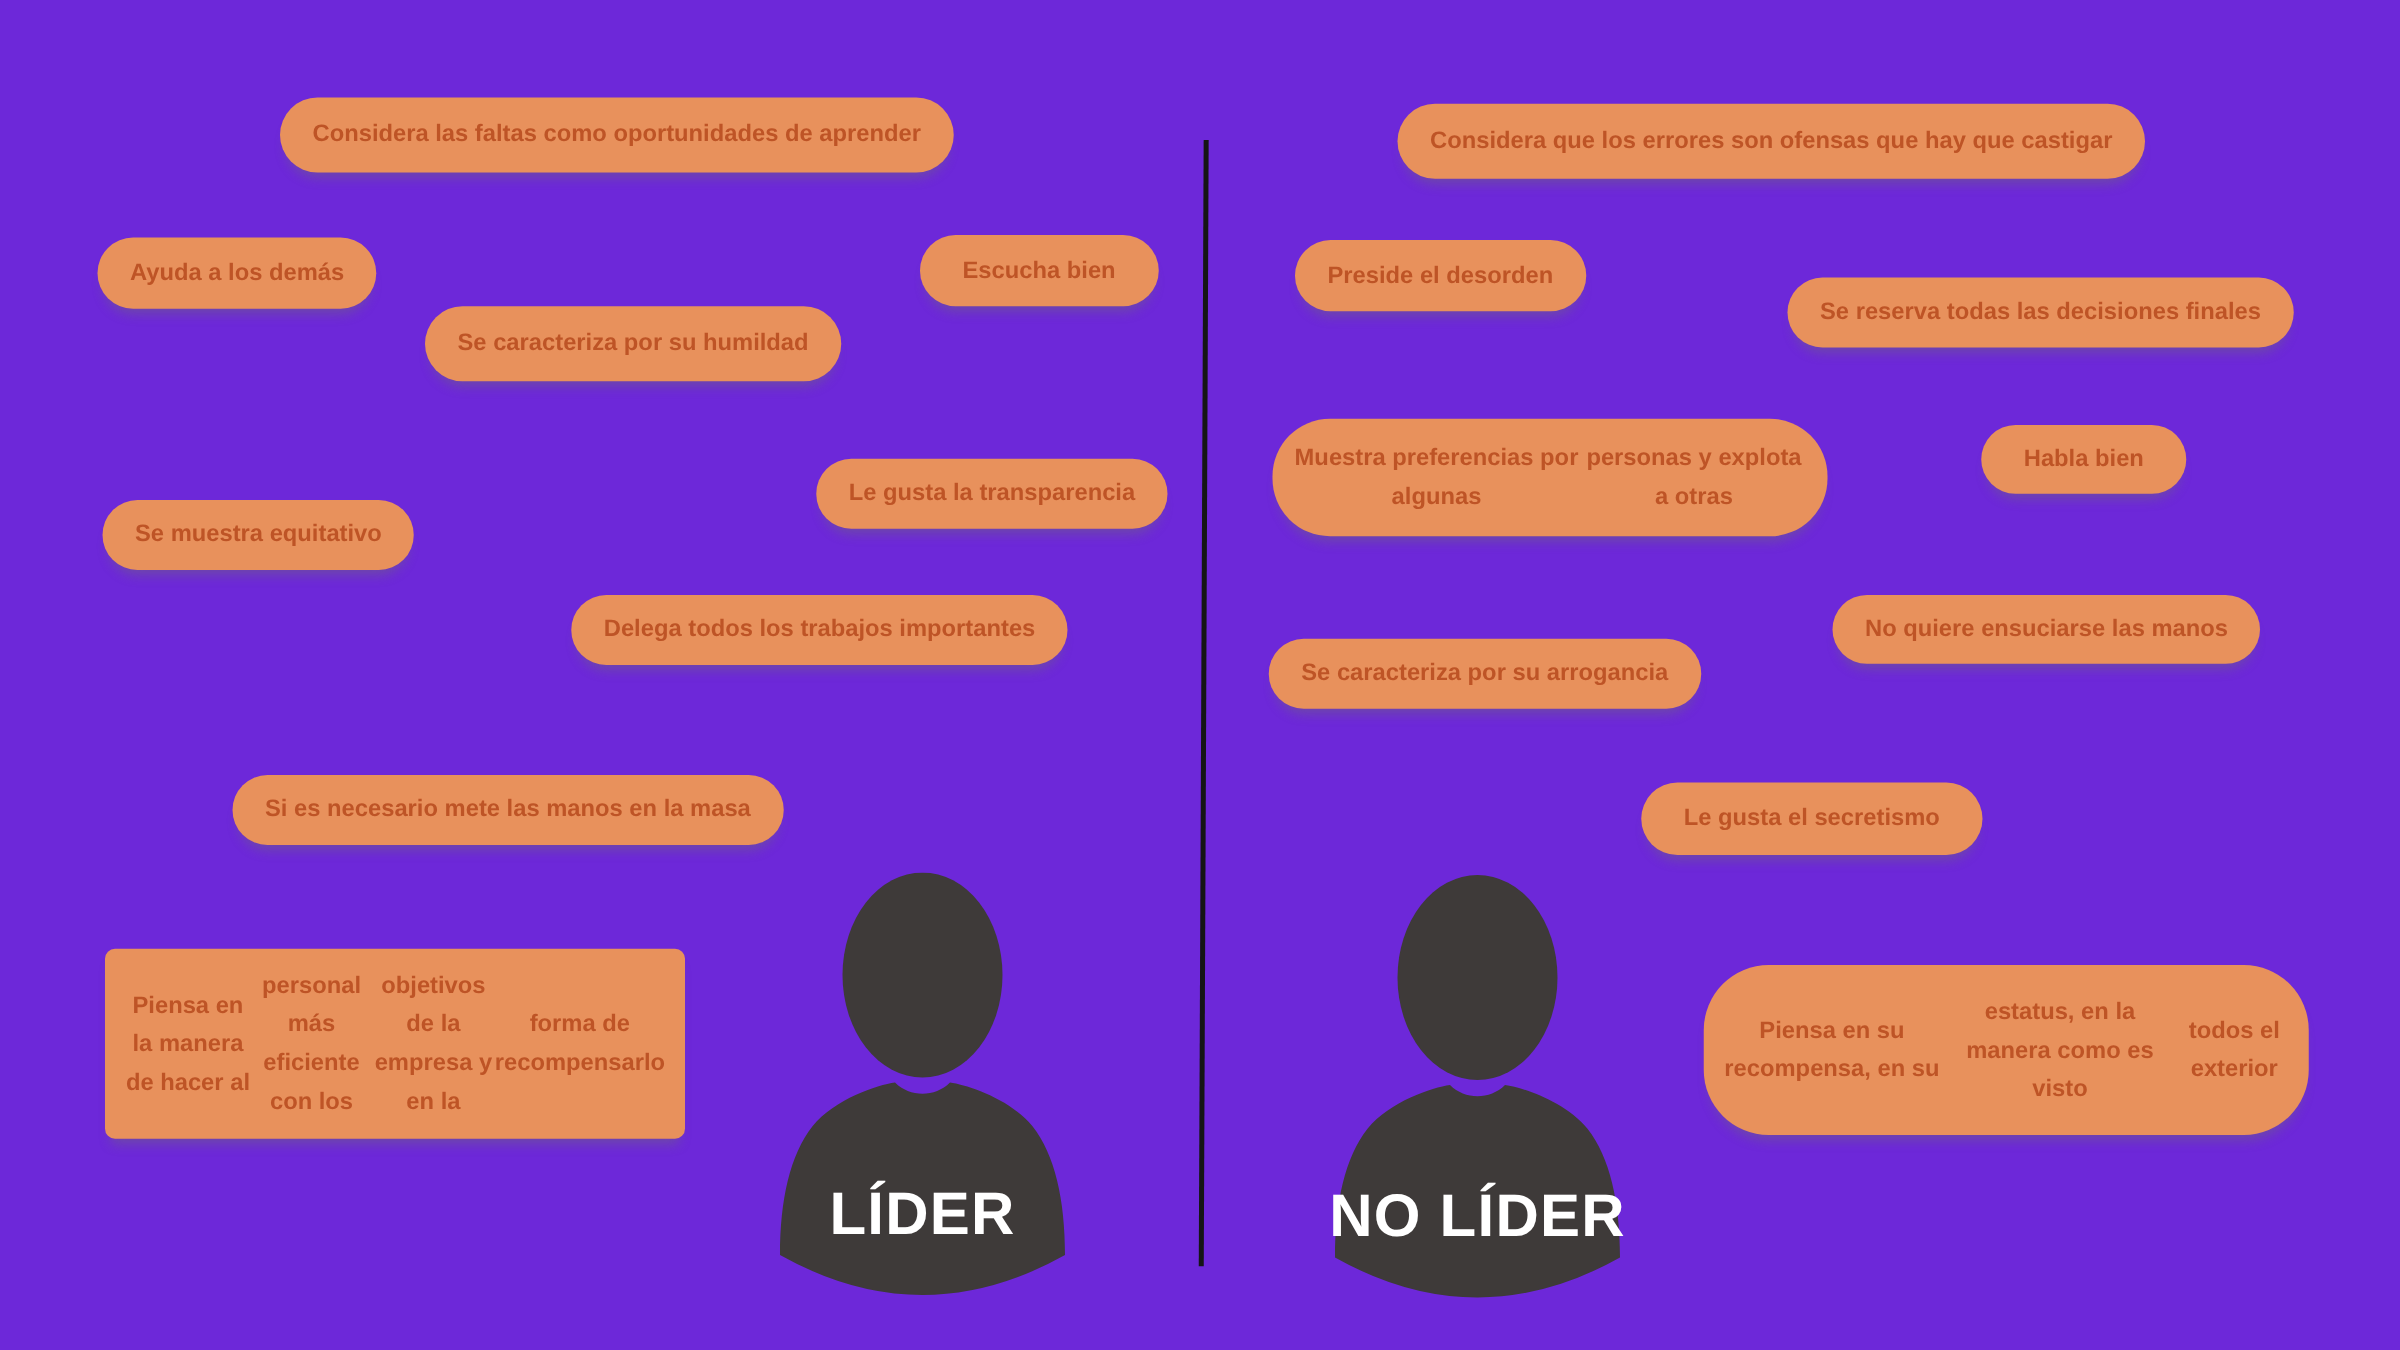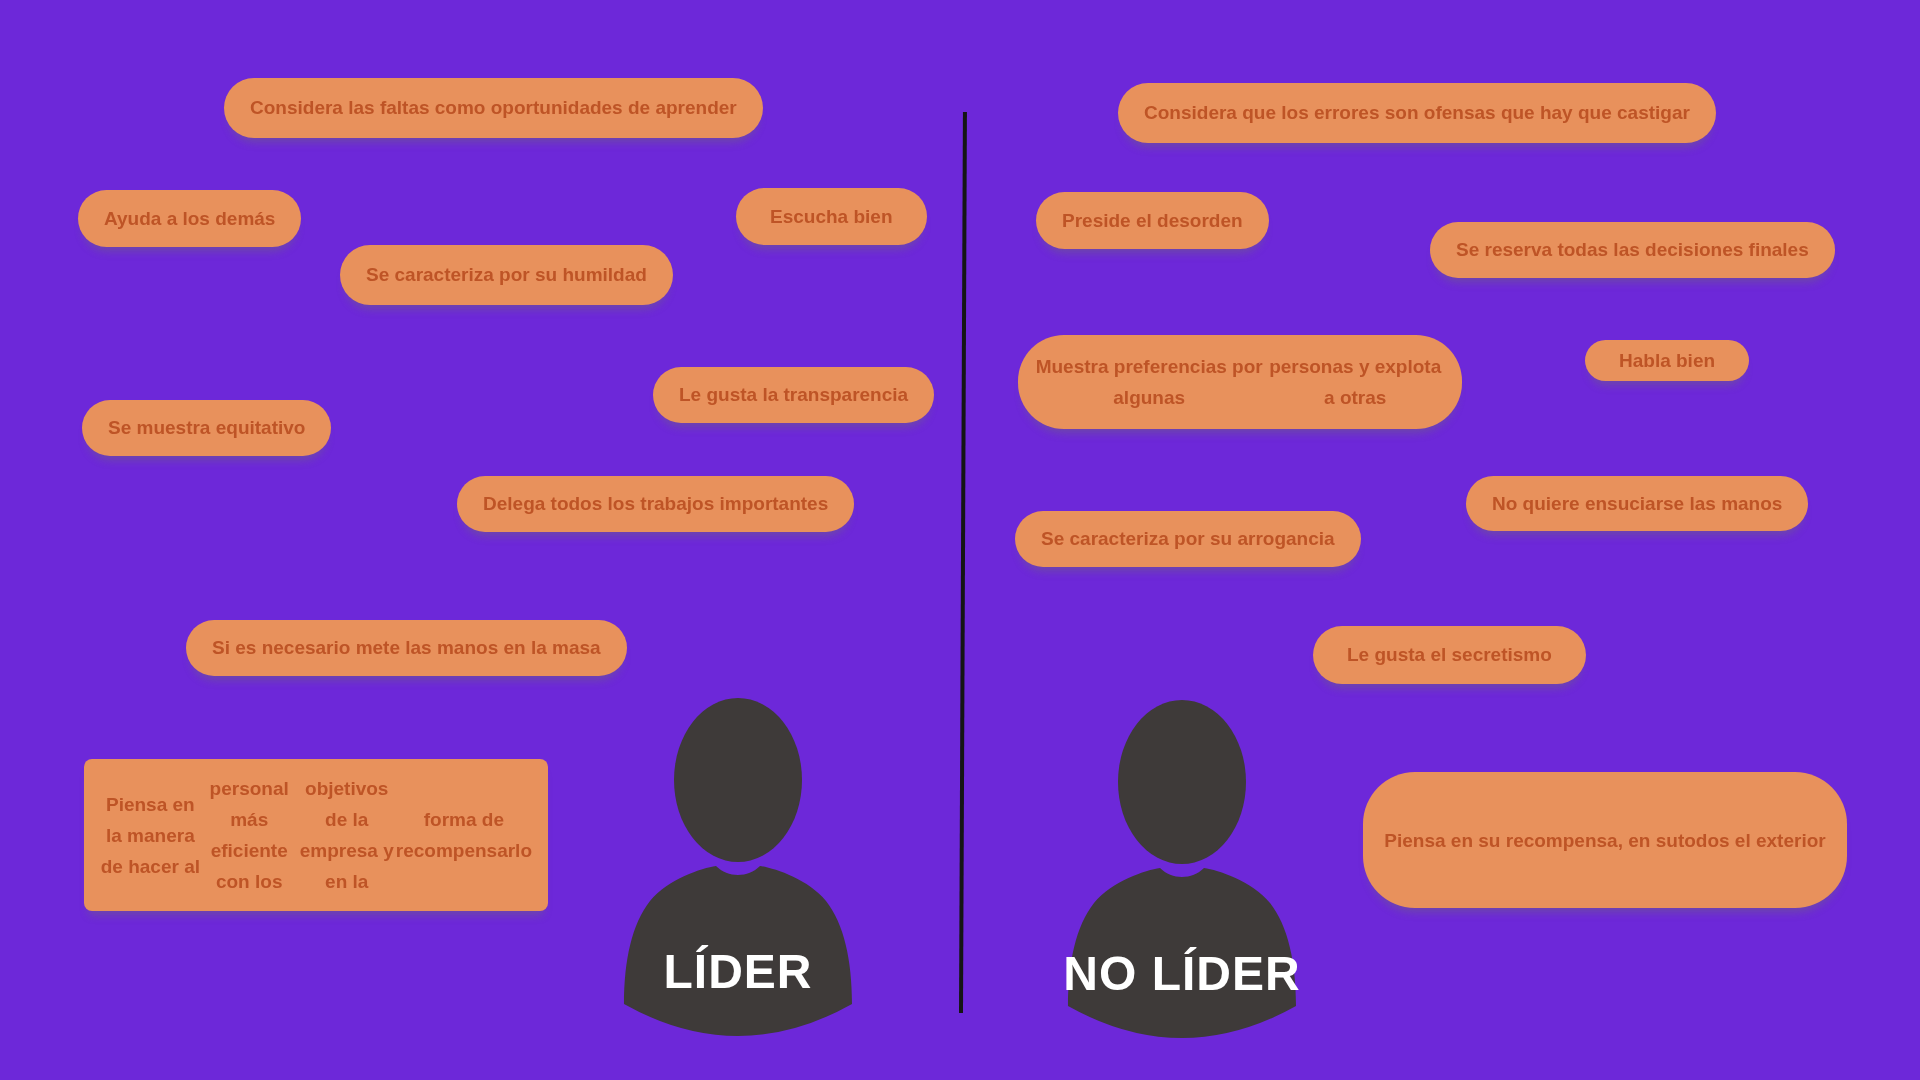--- a/index.html
+++ b/index.html
@@ -83,30 +83,31 @@
 
   <div class="pill" style="left:1036px;top:192px;height:57px">Preside el desorden</div>
 
   <div class="pill" style="left:1430px;top:222px;height:56px">Se reserva todas las decisiones finales</div>
 
   <div class="pill multi" style="left:1018px;top:335px;width:412px;height:94px;border-radius:46px">
     <div>Muestra preferencias por algunas</div>
     <div>personas y explota a otras</div>
   </div>
 
-  <div class="pill" style="left:1585px;top:340px;height:41px;padding:0 34px">Habla bien</div>
+  <div class="pill" style="left:1585px;top:340px;height:55px;padding:0 34px">Habla bien</div>
 
   <div class="pill" style="left:1466px;top:476px;height:55px">No quiere ensuciarse las manos</div>
 
   <div class="pill" style="left:1015px;top:511px;height:56px">Se caracteriza por su arrogancia</div>
 
   <div class="pill" style="left:1313px;top:626px;height:58px;padding:0 34px">Le gusta el secretismo</div>
 
   <div class="pill multi" style="left:1363px;top:772px;width:452px;height:136px;border-radius:52px">
     <div>Piensa en su recompensa, en su</div>
+    <div>estatus, en la manera como es visto</div>
     <div>todos el exterior</div>
   </div>
 
   <div class="figure" style="left:610px;top:698px">
     <svg viewBox="0 0 256 340">
       <ellipse cx="128" cy="82" rx="64" ry="82" fill="var(--figure,#3E3A39)"></ellipse>
       <path fill="var(--figure,#3E3A39)" d="M 14 306 C 14 262 22 226 40 203 C 58 181 92 170 106 168 C 118 180 138 180 150 168 C 164 170 198 181 216 203 C 234 226 242 262 242 306 Q 128 370 14 306 Z"></path>
     </svg>
     <div class="figure-label">LÍDER</div>
   </div>

